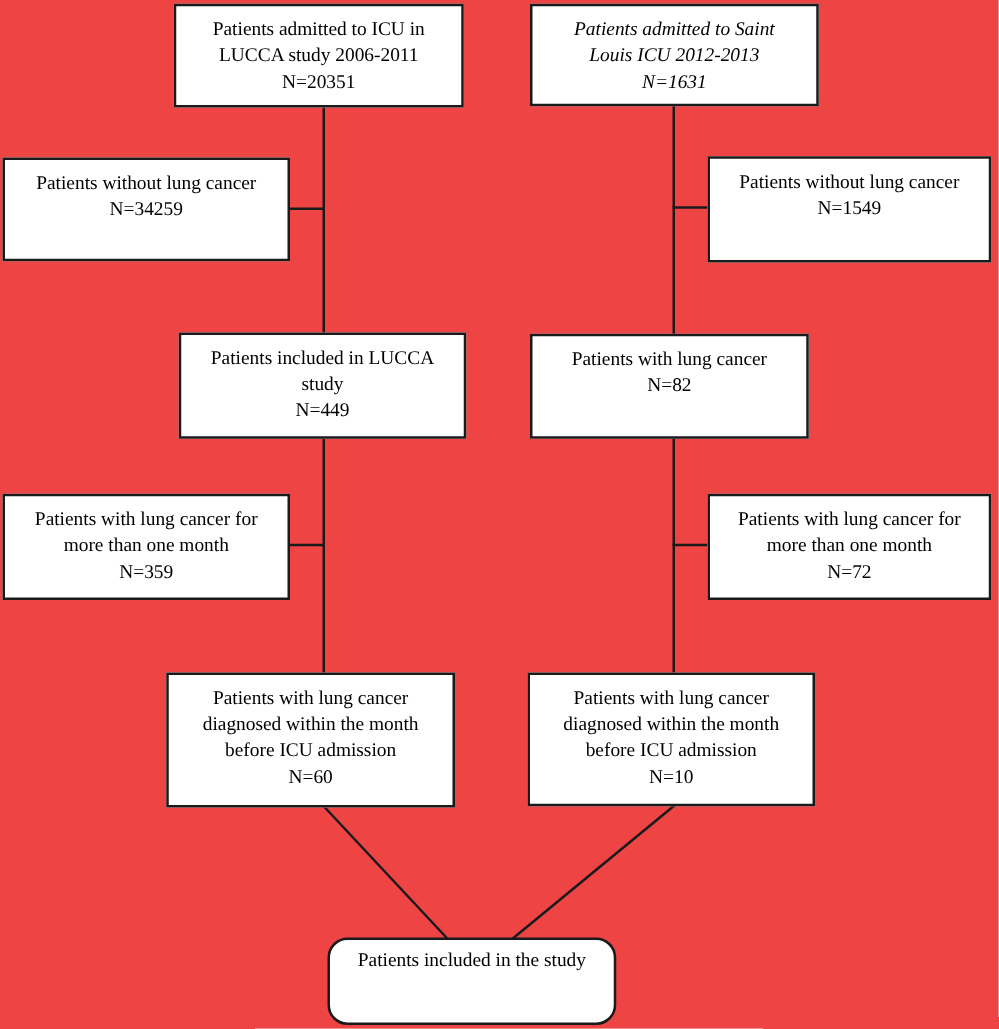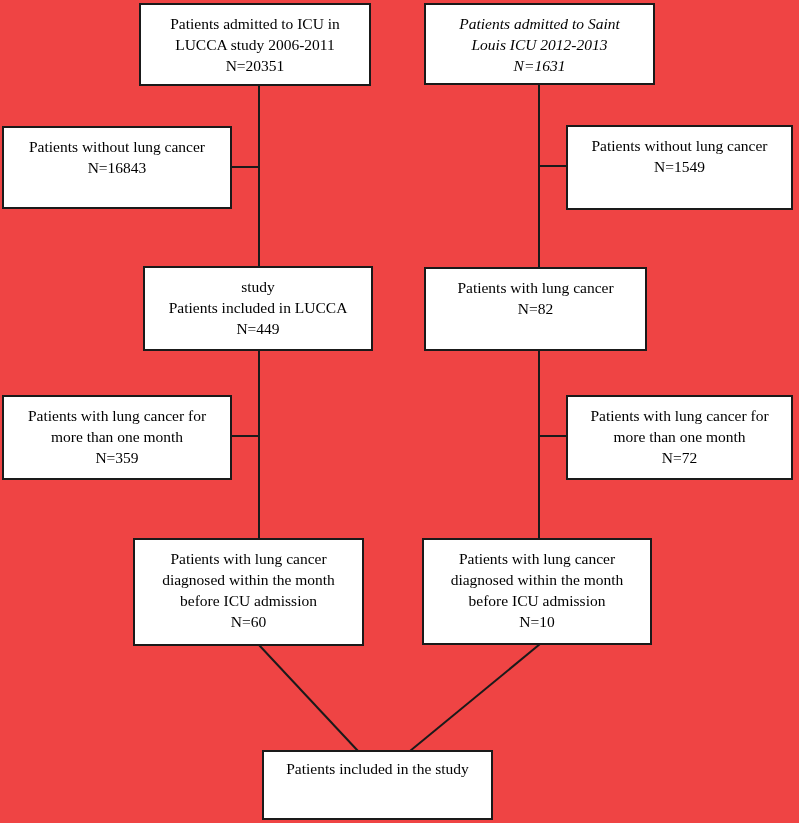--- a/index.html
+++ b/index.html
@@ -68,31 +68,31 @@
   </div>
 
   <div class="box" style="left:424px; top:3px; width:231px; height:82px;font-style:italic;">
     <div class="text-line">Patients admitted to Saint</div>
     <div class="text-line">Louis ICU 2012-2013</div>
     <div class="text-line">N=1631</div>
   </div>
 
   <div class="box" style="left:2px; top:126px; width:230px; height:83px;">
     <div class="text-line">Patients without lung cancer</div>
-    <div class="text-line">N=16843</div>
+    <div class="text-line">N=34259</div>
   </div>
 
   <div class="box" style="left:566px; top:125px; width:227px; height:85px;">
     <div class="text-line">Patients without lung cancer</div>
     <div class="text-line">N=1549</div>
   </div>
 
   <div class="box" style="left:143px; top:266px; width:230px; height:85px;">
+    <div class="text-line">Patients included in LUCCA</div>
     <div class="text-line">study</div>
-    <div class="text-line">Patients included in LUCCA</div>
     <div class="text-line">N=449</div>
   </div>
 
   <div class="box" style="left:424px; top:267px; width:223px; height:84px;">
     <div class="text-line">Patients with lung cancer</div>
     <div class="text-line">N=82</div>
   </div>
 
   <div class="box" style="left:2px; top:395px; width:230px; height:85px;">
     <div class="text-line">Patients with lung cancer for</div>
@@ -113,17 +113,17 @@
     <div class="text-line">N=60</div>
   </div>
 
   <div class="box" style="left:422px; top:538px; width:230px; height:107px;">
     <div class="text-line">Patients with lung cancer</div>
     <div class="text-line">diagnosed within the month</div>
     <div class="text-line">before ICU admission</div>
     <div class="text-line">N=10</div>
   </div>
 
-  <div class="box" style="left:262px; top:750px; width:231px; height:70px; padding-top:6px;">
+  <div class="box" style="left:262px; top:750px; width:231px; height:70px; padding-top:6px;border-radius:16px;">
     <div class="text-line">Patients included in the study</div>
   </div>
 
 </div>
 
 </body></html>

